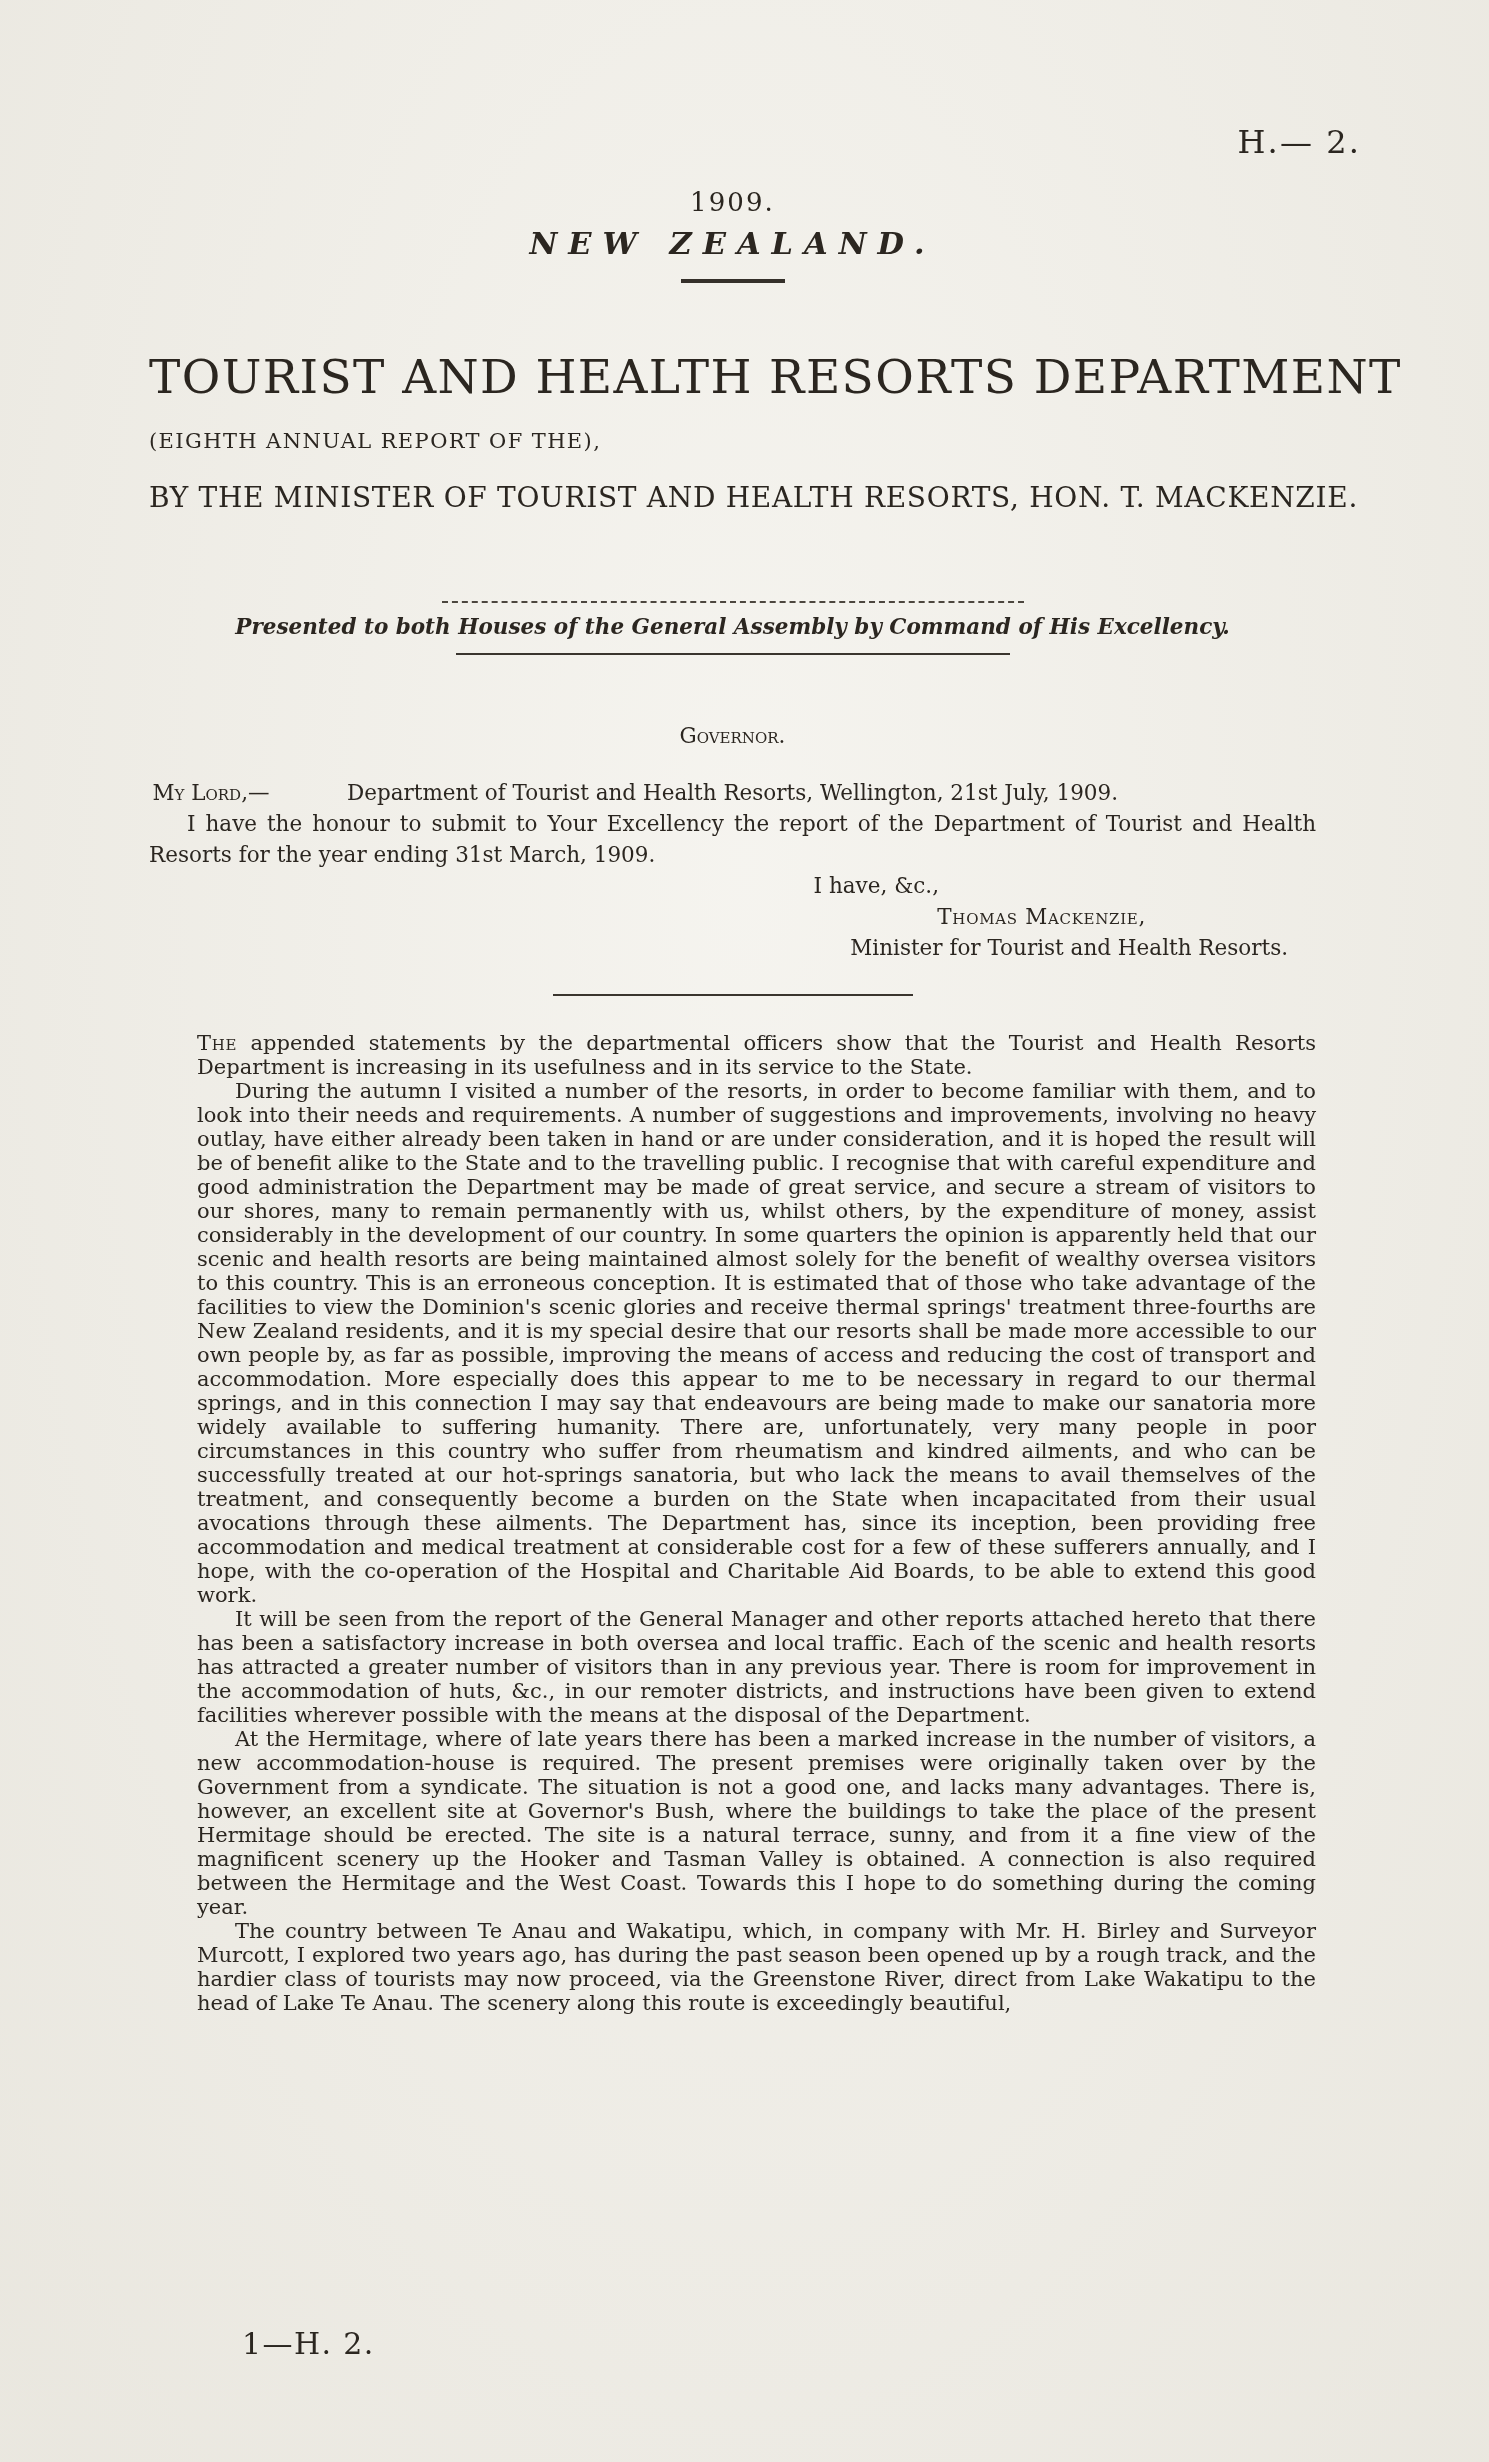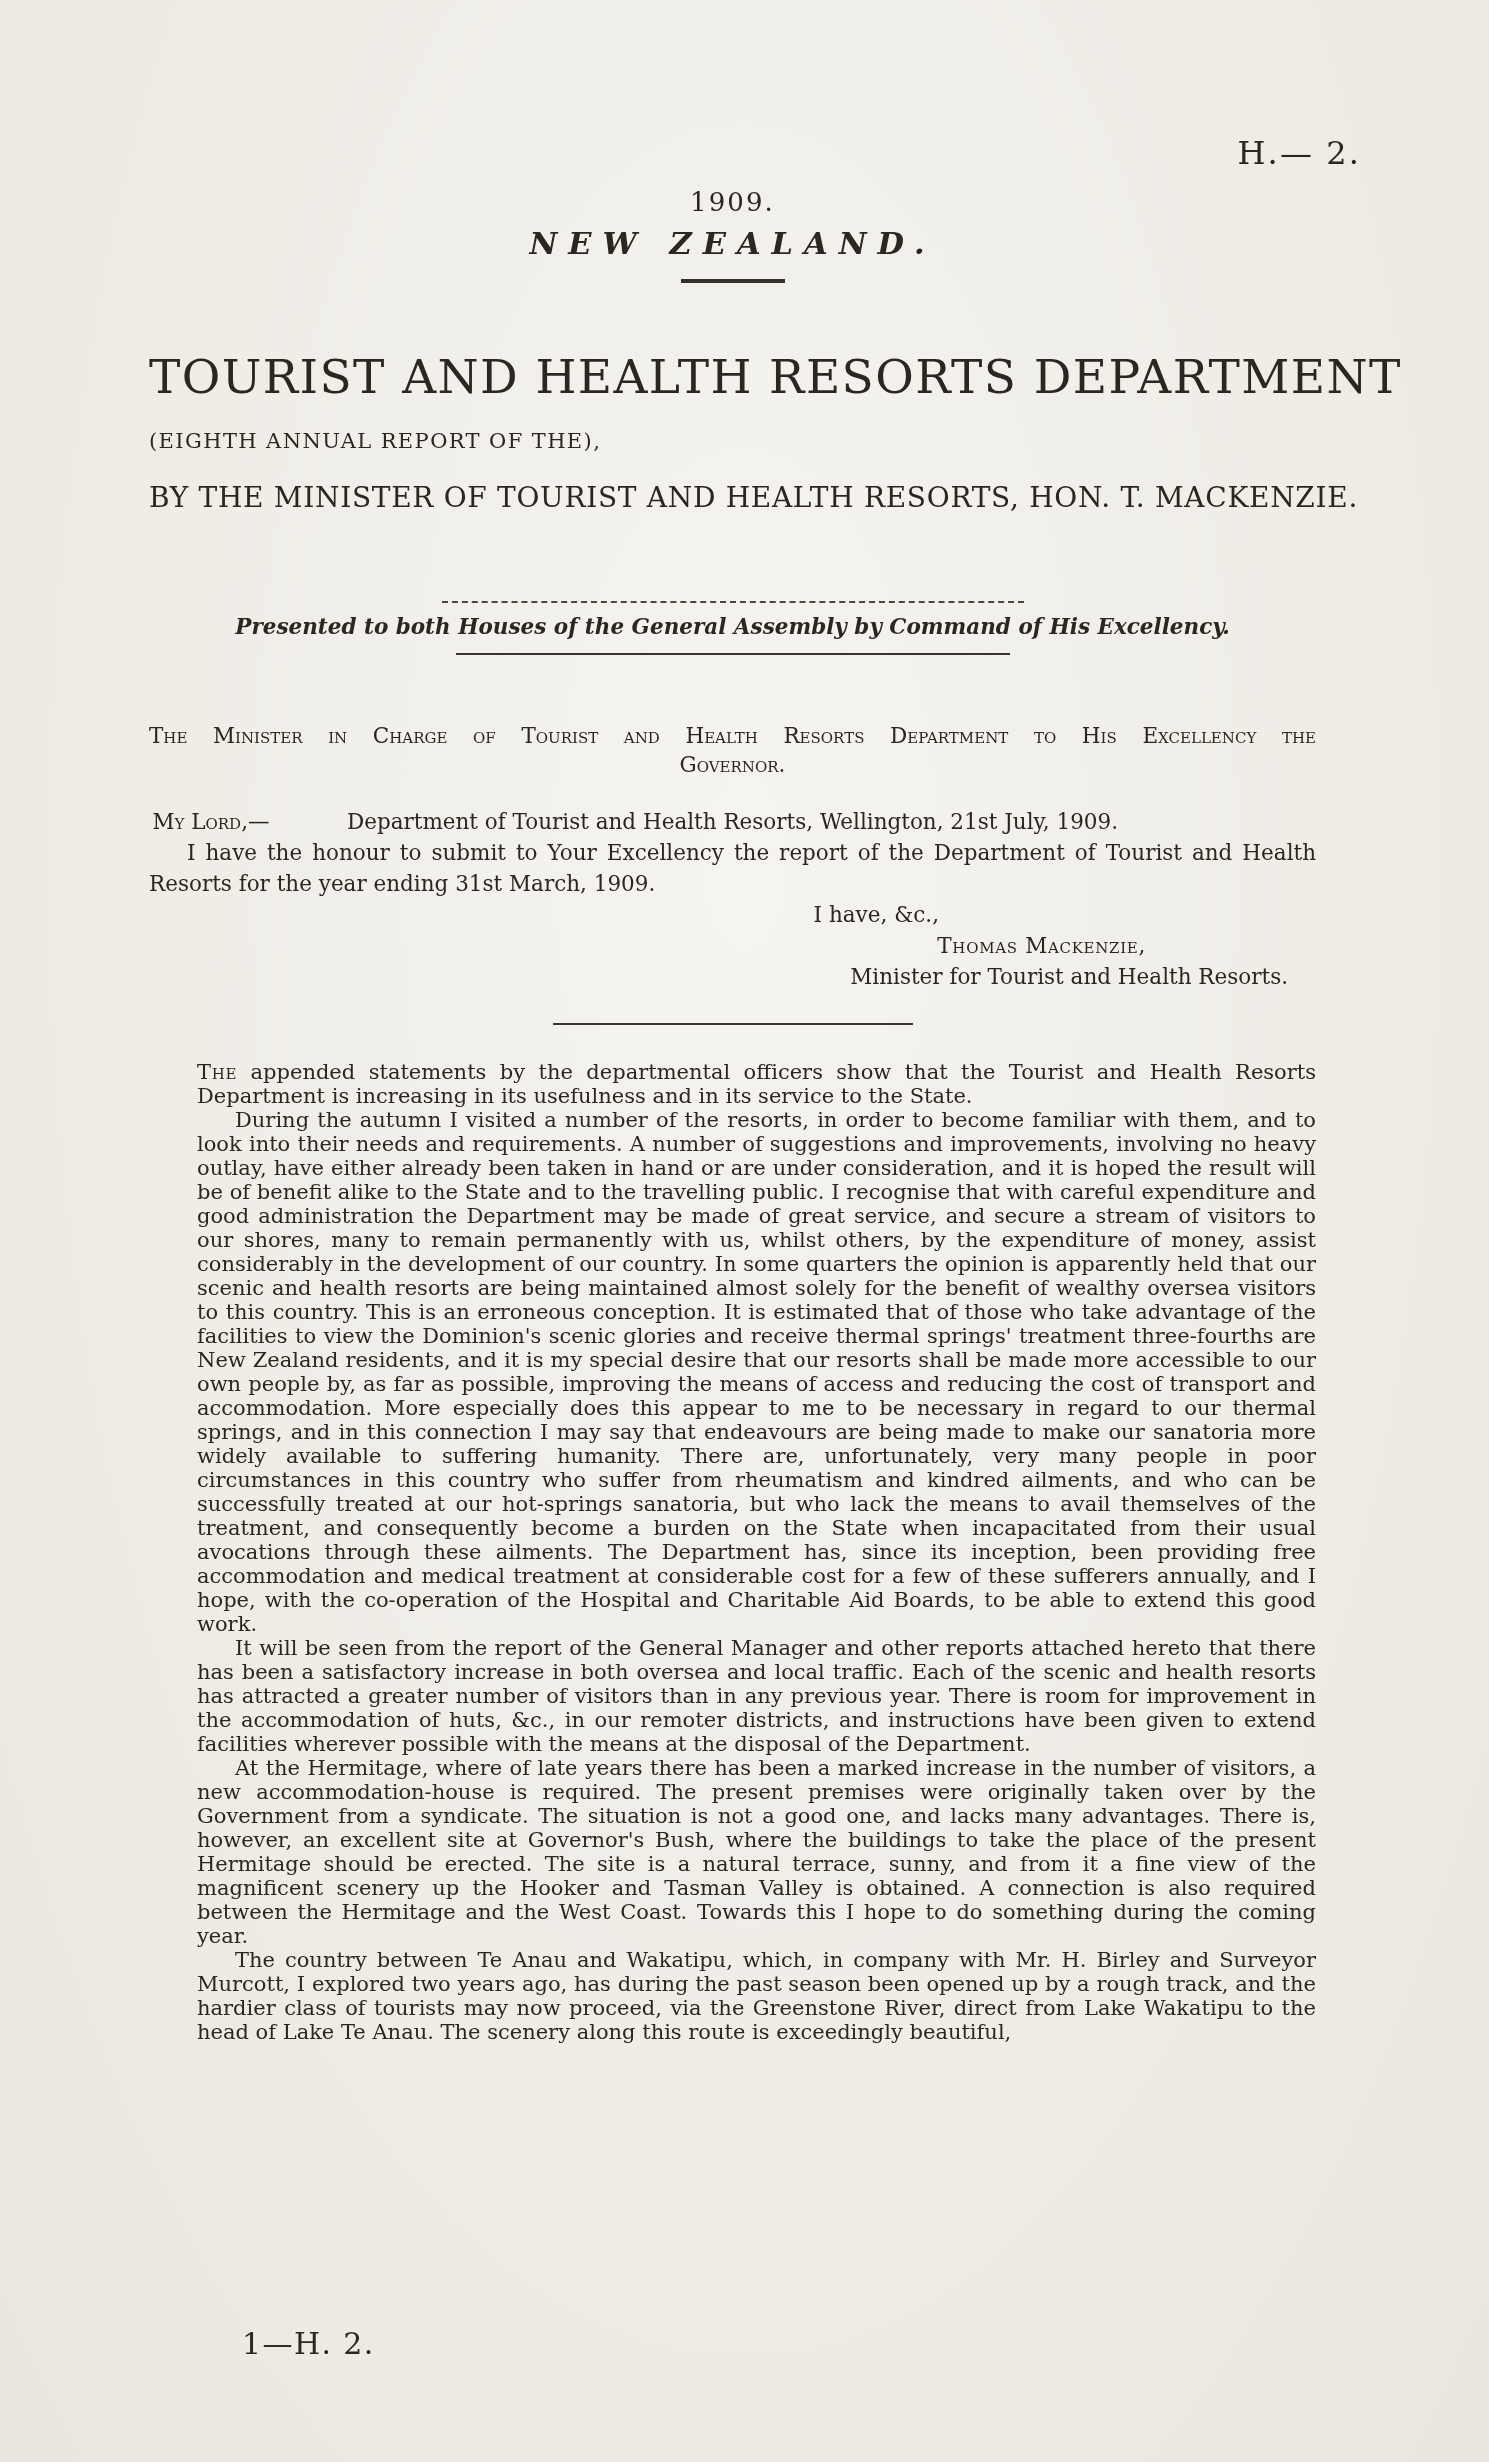--- a/index.html
+++ b/index.html
@@ -13,21 +13,21 @@
     color: var(--ink, #2b2620);
     background:
       radial-gradient(ellipse at 50% 35%, rgba(255,255,255,0.30), rgba(120,110,90,0.06) 95%),
       var(--paper, #f1efe8);
     font-family: "DejaVu Serif", "Liberation Serif", serif;
     padding: 187px 173px 0 149px;
     overflow: hidden;
   }
   .header-ref {
     position: absolute;
-    top: 134px;
+    top: 123px;
     right: 128px;
     font-size: 32px;
     letter-spacing: 2.1px;
   }
   .year {
     text-align: center;
     font-size: 26px;
     letter-spacing: 2.1px;
   }
   .country {
@@ -140,21 +140,20 @@
 
   <h1 class="title">TOURIST AND HEALTH RESORTS DEPARTMENT</h1>
   <div class="subtitle">(EIGHTH ANNUAL REPORT OF THE),</div>
   <div class="byline">BY THE MINISTER OF TOURIST AND HEALTH RESORTS, HON. T. MACKENZIE.</div>
 
   <div class="dashed-rule"></div>
   <div class="presentation">Presented to both Houses of the General Assembly by Command of His Excellency.</div>
   <div class="solid-rule"></div>
 
   <div class="salutation">
-    <div class="line1">The Minister in Charge of Tourist and Health Resorts Department to His Excellency the</div>
     <div class="line2">Governor.</div>
   </div>
 
   <div class="letter">
     <div class="letter-head">
       <span class="my-lord">My Lord,—</span>
       <div class="dateline">Department of Tourist and Health Resorts, Wellington, 21st July, 1909.</div>
     </div>
     <div class="letter-body">I have the honour to submit to Your Excellency the report of the Department of Tourist and Health Resorts for the year ending 31st March, 1909.</div>
     <div class="closing-1">I have, &amp;c.,</div>

